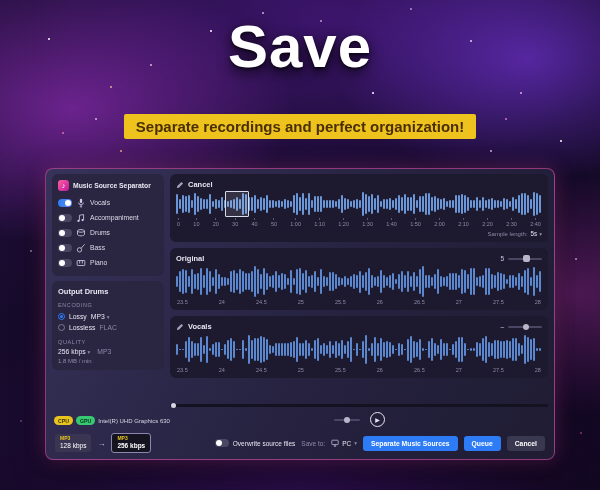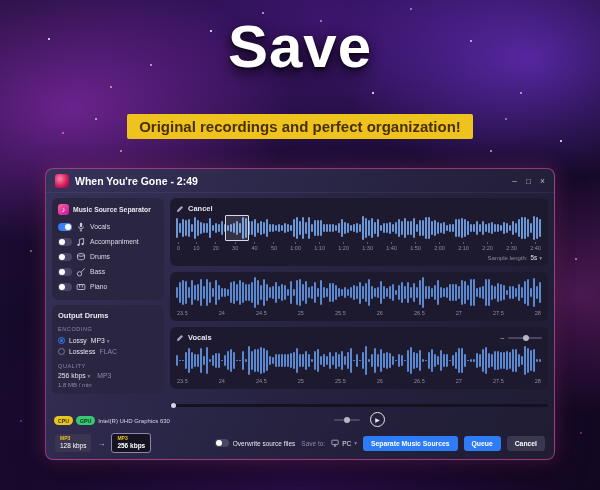--- a/index.html
+++ b/index.html
@@ -149,34 +149,25 @@
   .btn { border:none; border-radius:3px; font-family:inherit; font-size:6.8px; font-weight:bold; color:#fff; padding:4px 8px; cursor:pointer; }
   .btn.primary { background:#2e7cf5; }
   .btn.dark { background:#3a3750; }
 </style>
 </head>
 <body>
 
 <div class="stars"></div>
 <div class="hero-title">Save</div>
 <div class="banner-wrap">
-  <span class="banner">Original recordings and perfect organization!</span>
+  <span class="banner">Separate recordings and perfect organization!</span>
 </div>
 
 <div class="app">
 
-  <div class="titlebar">
-    <span class="albumart"></span>
-    <span class="wtitle">When You're Gone - 2:49</span>
-    <span class="wbtns">
-      <span class="wbtn">–</span>
-      <span class="wbtn">□</span>
-      <span class="wbtn">×</span>
-    </span>
-  </div>
 
   <div class="content">
 
     <div class="sidebar">
       <div class="card">
         <div class="card-head">
           <span class="appicon">♪</span>
           <span class="t">Music Source Separator</span>
         </div>
         <div>
@@ -439,20 +430,29 @@
         <div class="sample-row">
           <span>Sample length:</span>
           <span class="dd">
             <span>5s</span>
             <span class="chev">▾</span>
           </span>
         </div>
       </div>
 
       <div class="panel">
+        <div class="p-head">
+          <span>Original</span>
+          <span class="gain-group">
+            <span>5</span>
+            <span class="slider">
+                <i class="thumb"></i>
+              </span>
+          </span>
+        </div>
         <div class="waveform big" id="wf-original">
             <i style="height: 33%;"></i>
             <i style="height: 66%;"></i>
             <i style="height: 83%;"></i>
             <i style="height: 73%;"></i>
             <i style="height: 38%;"></i>
             <i style="height: 79%;"></i>
             <i style="height: 48%;"></i>
             <i style="height: 56%;"></i>
             <i style="height: 86%;"></i>

